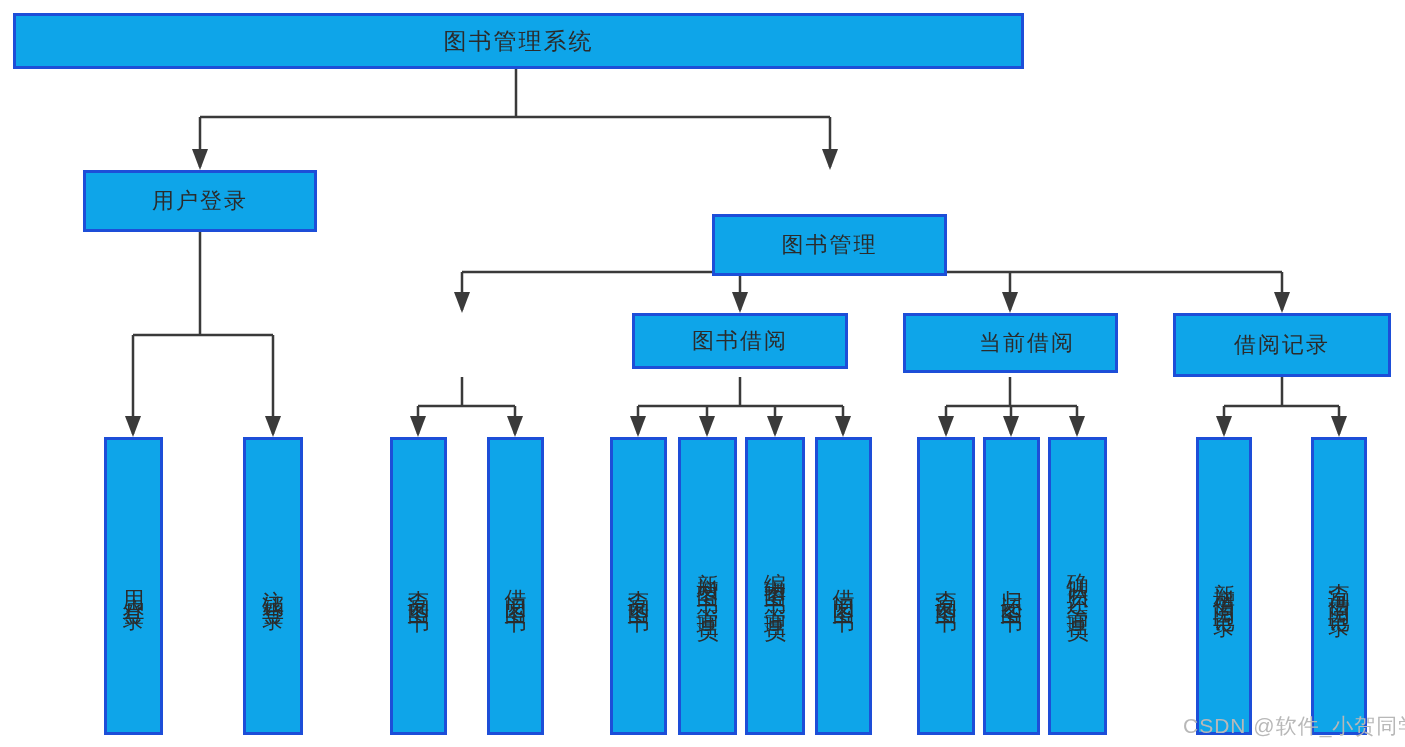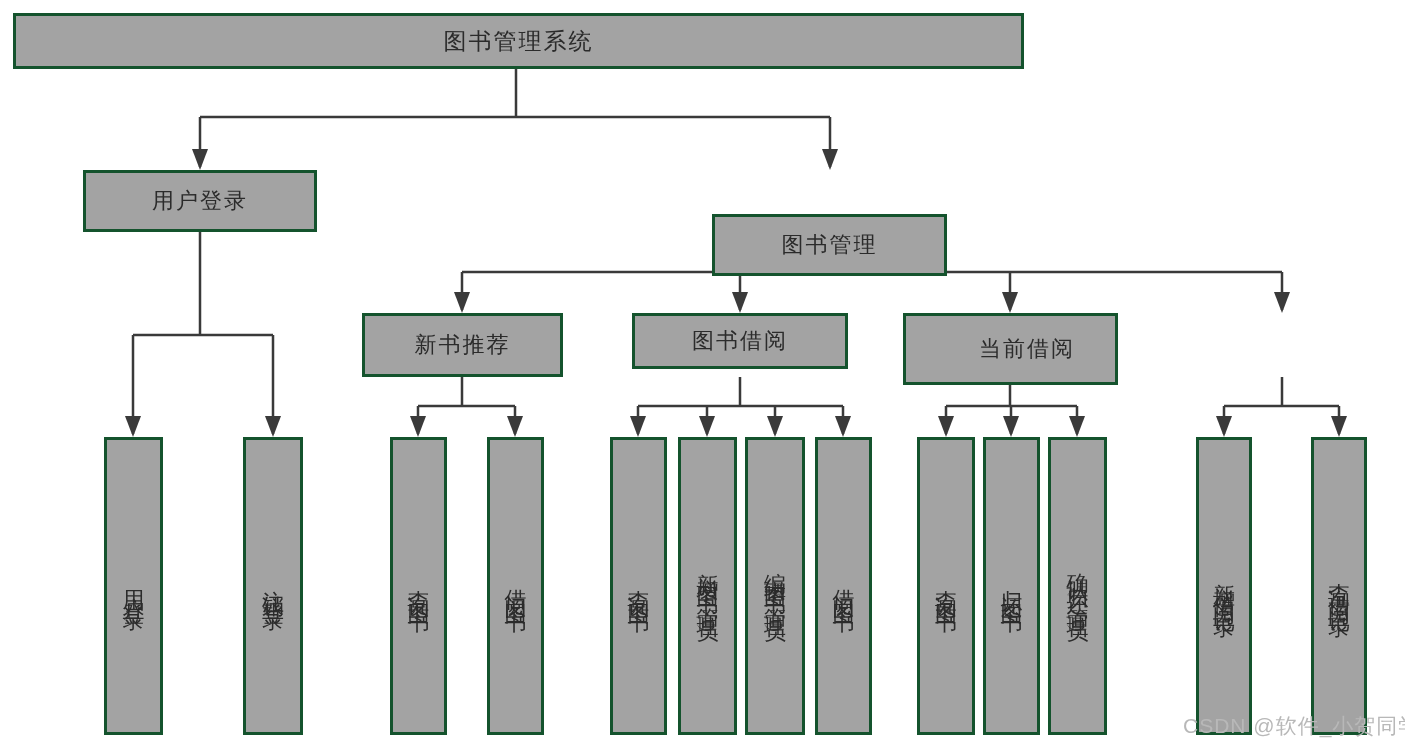--- a/index.html
+++ b/index.html
@@ -9,22 +9,22 @@
     background:#ffffff;
     overflow:hidden;
     font-family:"Liberation Sans","DejaVu Sans",sans-serif;
   }
   .connectors{position:absolute;left:0;top:0;width:1405px;height:747px;}
   .connectors path{stroke:#3a3a3a;stroke-width:2.5;fill:none;}
   .connectors polygon{fill:#3a3a3a;stroke:none;}
   .box{
     position:absolute;
     box-sizing:border-box;
-    border:3px solid #14532d;
-    background:#a3a3a3;
+    border:3px solid #1d4ed8;
+    background:#0ea5e9;
     display:flex;align-items:center;justify-content:center;
     color:#2b2b2b;
   }
   .h-label{font-size:22px;letter-spacing:2px;white-space:nowrap;}
   .root-label{font-size:23px;letter-spacing:2px;}
   .v-label{
     writing-mode:vertical-rl;
     text-orientation:mixed;
     font-size:22px;
     letter-spacing:7px;
@@ -85,28 +85,28 @@
     <span class="h-label root-label">图书管理系统</span>
   </div>
 
   <div class="box" style="left:83px;top:170px;width:234px;height:62px;">
     <span class="h-label">用户登录</span>
   </div>
   <div class="box" style="left:712px;top:170px;width:235px;height:62px;margin-top:44px;">
     <span class="h-label">图书管理</span>
   </div>
 
-  <div class="box" style="left:362px;top:313px;width:201px;height:64px;">
-    <span class="h-label">新书推荐</span>
-  </div>
   <div class="box" style="left:632px;top:313px;width:216px;height:56px;">
     <span class="h-label">图书借阅</span>
   </div>
-  <div class="box" style="left:903px;top:313px;width:215px;height:72px;padding-left:33px;">
+  <div class="box" style="left:903px;top:313px;width:215px;height:60px;padding-left:33px;">
     <span class="h-label">当前借阅</span>
+  </div>
+  <div class="box" style="left:1173px;top:313px;width:218px;height:64px;">
+    <span class="h-label">借阅记录</span>
   </div>
 
   <div class="box" style="left:104px;top:437px;width:59px;height:298px;">
     <span class="v-label">用户登录</span>
   </div>
   <div class="box" style="left:243px;top:437px;width:60px;height:298px;">
     <span class="v-label">注销登录</span>
   </div>
 
   <div class="box" style="left:390px;top:437px;width:57px;height:298px;">

